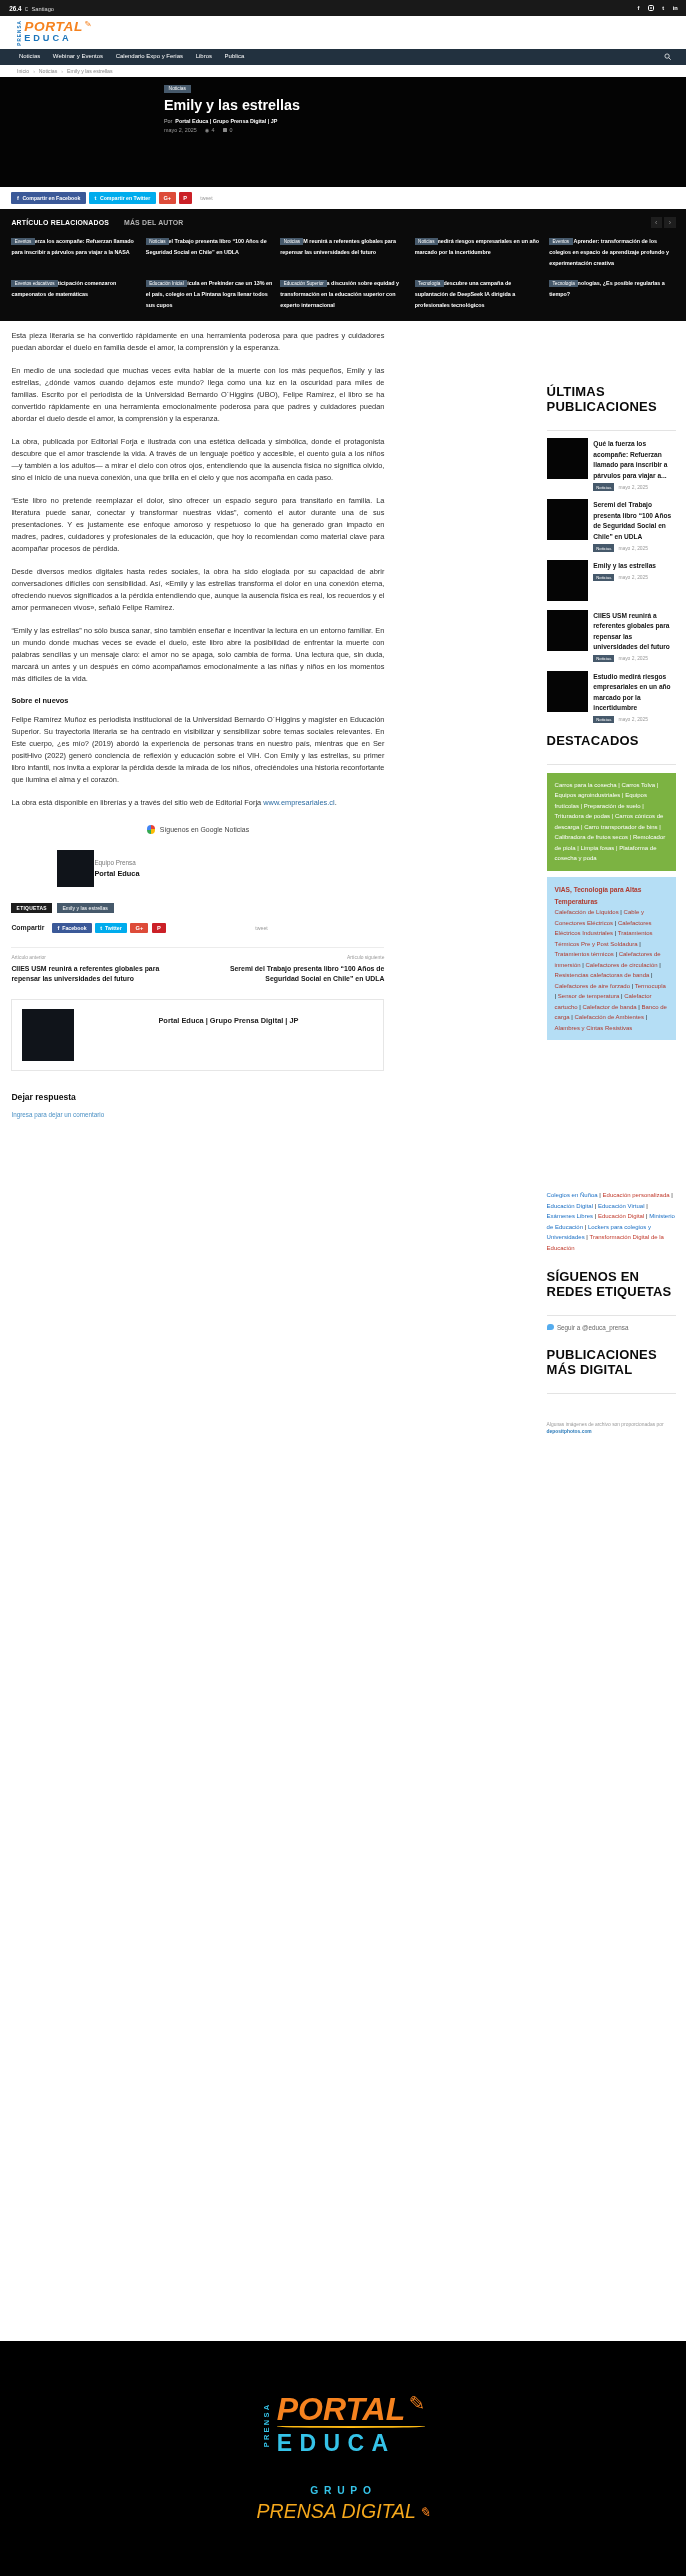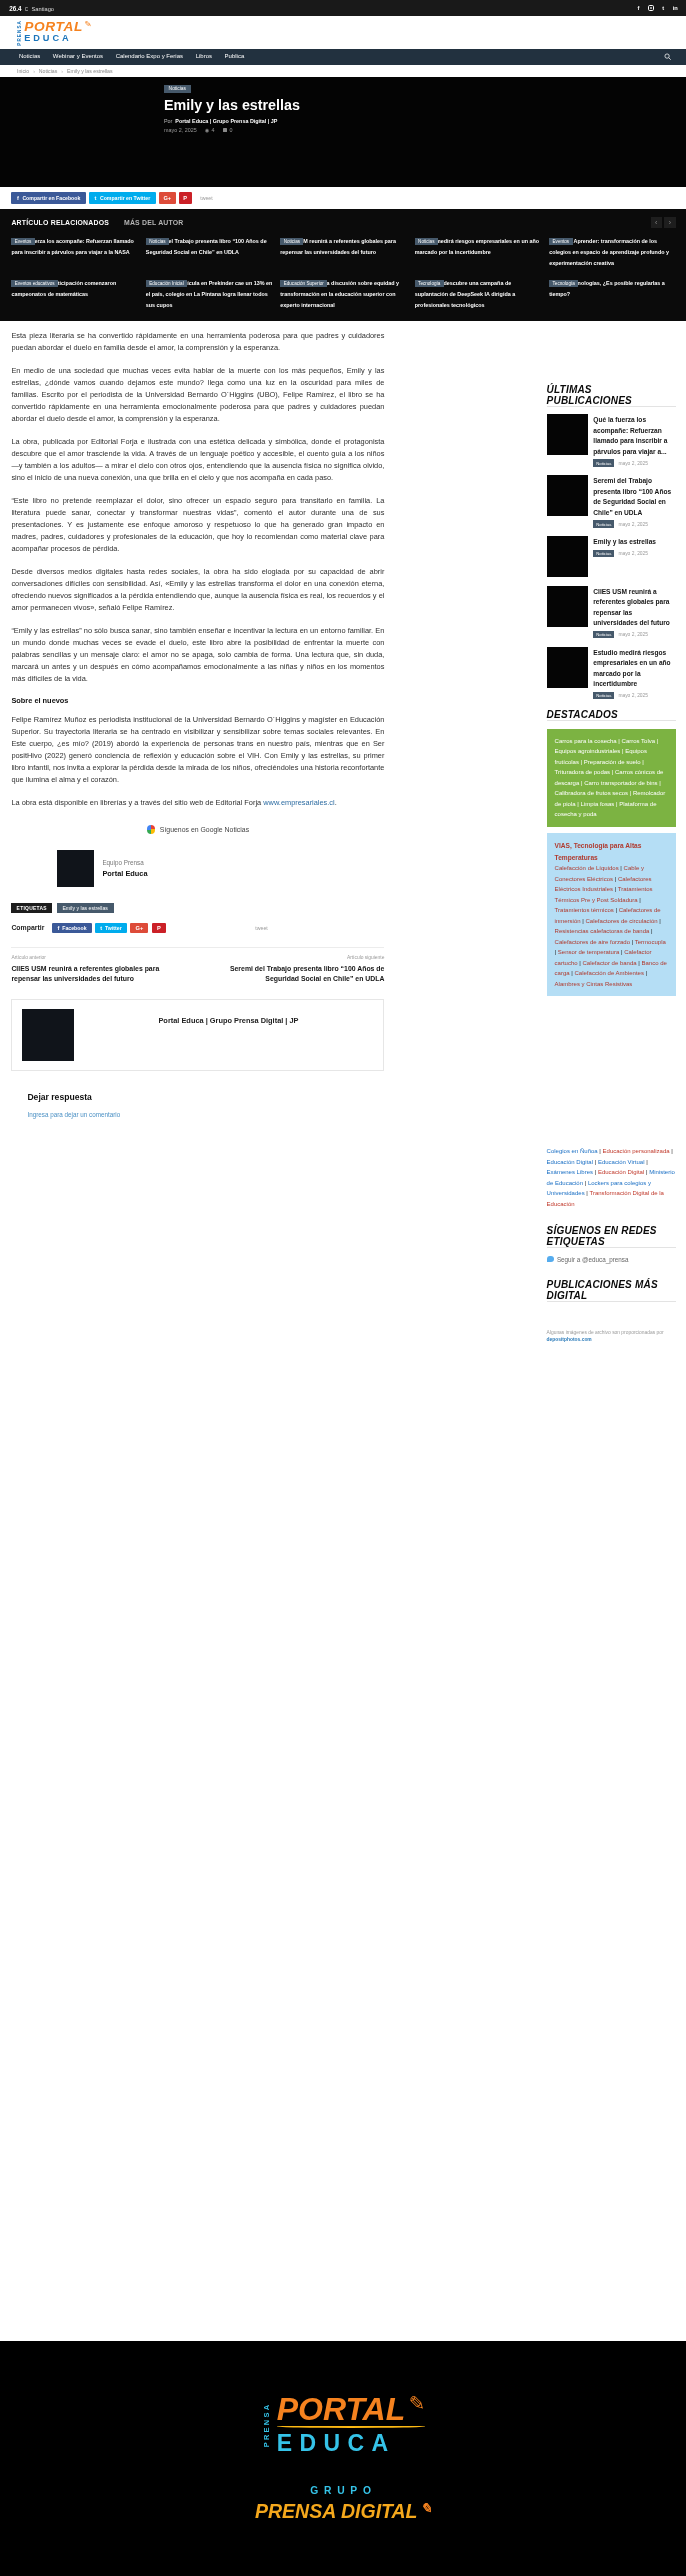--- a/index.html
+++ b/index.html
@@ -72,46 +72,46 @@
   .rel-title{color:#fff;font-size:5.4px;font-weight:bold;line-height:1.45;}
 
   
   .main-wrap{display:flex;gap:11.4px;padding:9.2px 11.4px 0;align-items:flex-start;flex:0 0 auto;justify-content:space-between;}
   .article-col{width:373px;flex:0 0 373px;}
   .article-col p{font-size:7.4px;line-height:1.62;color:#2e2e2e;margin-bottom:11px;text-align:justify;}
   .about-heading{font-size:7.4px;font-weight:bold;color:#111;margin:1.1px 0 9.7px;}
   .body-link{color:#2d6ca2;}
   .google-news{display:flex;justify-content:center;align-items:center;gap:4.6px;margin:16px 0;font-size:6.9px;color:#444;}
   .g-icon{width:8.6px;height:8.6px;border-radius:50%;background:conic-gradient(#ea4335 0 25%,#fbbc05 25% 50%,#34a853 50% 75%,#4285f4 75% 100%);}
-  .author-card1{display:flex;gap:8px;align-items:center;margin:16px 0 16px 46px;}
+  .author-card1{display:flex;align-items:center;margin:16px 0 16px 46px;}
   .avatar-sm{width:37px;height:37px;background:#10141a;}
   .ac-line1{font-size:6.3px;color:#777;margin-bottom:2.3px;}
   .ac-line2{font-size:7.4px;font-weight:bold;color:#111;}
   .tags-row{display:flex;align-items:center;gap:4.6px;margin:10.3px 0 0;}
   .tags-label{background:#1d1d1d;color:#fff;font-size:4.9px;font-weight:bold;padding:2.3px 5.2px;letter-spacing:0.3px;}
   .tag-chip{background:#46596b;color:#fff;font-size:5.2px;padding:2.3px 5.7px;}
   .share-bottom{display:flex;align-items:center;gap:3.4px;margin:9.2px 0 13.7px;}
   .share-bottom .label{font-size:6.9px;font-weight:bold;margin-right:4.6px;}
   .share-sm{display:inline-flex;align-items:center;gap:2.9px;color:#fff;font-size:5.2px;padding:2.3px 5.2px;border-radius:1.1px;font-weight:bold;}
   .tweet2{margin-left:86px;font-size:5.2px;color:#999;}
   .prevnext{display:flex;justify-content:space-between;border-top:0.6px solid #ececec;padding-top:6.9px;}
   .pn-prev{width:46%;}
   .pn-next{width:46%;text-align:right;}
   .pn-label{font-size:4.9px;color:#999;margin-bottom:2.9px;}
   .pn-title{font-size:6.9px;font-weight:bold;color:#151515;line-height:1.4;}
   .author-box2{border:0.6px solid #e6e6e6;padding:9.2px;display:flex;gap:9.2px;margin-top:15px;}
   .avatar-lg{width:52px;height:52px;background:#10141a;flex:0 0 52px;}
   .ab2-name{flex:1;text-align:center;font-size:7.4px;font-weight:bold;margin-top:6.9px;}
-  .reply{margin-top:20.6px;padding-bottom:5.7px;margin-left:16px;}
+  .reply{margin-top:20.6px;padding-bottom:5.7px;}
   .reply-heading{font-size:8.6px;font-weight:bold;color:#111;margin-bottom:6.9px;}
   .reply-login{font-size:6.3px;color:#4a90c4;}
 
   
   .sidebar{flex:0 0 129px;width:129px;padding-top:54px;}
-  .sb-heading{font-size:10px;font-weight:bold;color:#0a0a0a;padding-bottom:0;border-bottom:0.6px solid #e3e3e3;margin-bottom:7.4px;letter-spacing:0.2px;font-style:italic;}
+  .sb-heading{font-size:13px;font-weight:bold;color:#0a0a0a;padding-bottom:16px;border-bottom:0.6px solid #e3e3e3;margin-bottom:7.4px;letter-spacing:0.2px;}
   .sb-item{display:flex;gap:5.7px;margin-bottom:8.6px;}
   .sb-thumb{width:41px;height:41px;background:#050505;flex:0 0 41px;}
   .sb-it-title{font-size:6.6px;font-weight:bold;color:#151515;line-height:1.3;}
   .sb-meta{display:flex;gap:4px;align-items:center;margin-top:2.9px;}
   .sb-badge{background:#46596b;color:#fff;font-size:4.3px;padding:1.1px 2.9px;}
   .sb-date{font-size:4.9px;color:#999;}
   .mt18{margin-top:10.3px;}
   .green-box{background:#7cb342;padding:6.9px 8px;font-size:6px;line-height:1.75;color:#fff;margin-bottom:6.9px;}
   .green-box a{color:#fff;}
   .blue-box{background:#b5def5;padding:6.9px 8px;font-size:6px;line-height:1.75;margin-bottom:6.9px;}
@@ -129,21 +129,21 @@
   .f-logo{display:flex;align-items:stretch;gap:5.7px;}
   .f-prensa{writing-mode:vertical-rl;transform:rotate(180deg);color:#35c3e8;font-size:7.4px;font-weight:bold;letter-spacing:2.3px;text-align:center;}
   .f-main{display:flex;flex-direction:column;}
   .f-portal-row{display:flex;align-items:flex-start;gap:3.4px;}
   .f-portal{font-size:32px;font-weight:900;font-style:italic;color:#f5821f;line-height:.95;}
   .f-pencil{color:#f5821f;font-size:19.5px;line-height:1;}
   .f-swoosh{height:3.4px;border-bottom:2.3px solid #fdb913;border-radius:0 0 60% 60%;margin:1.1px 0 2.3px;}
   .f-educa{font-size:23px;font-weight:900;color:#35c3e8;letter-spacing:7.4px;line-height:1.05;}
   .f-group{text-align:center;}
   .fg-grupo{color:#35c3e8;font-size:10.3px;font-weight:bold;letter-spacing:5.7px;margin-bottom:4.6px;}
-  .fg-name{color:#f5a81c;font-size:19.5px;font-weight:700;font-style:italic;display:inline-flex;align-items:flex-start;gap:3px;}
+  .fg-name{color:#f5a81c;font-size:19.5px;font-weight:400;font-style:italic;display:inline-flex;align-items:center;gap:3px;}
   .fg-pencil{color:#f5821f;font-size:13.7px;}
 </style>
 </head>
 <body>
 
 <div class="topbar">
   <div class="topbar-left">
     <span class="temp">26.4</span>
     <span class="unit">C</span>
     <span class="city">Santiago</span>

